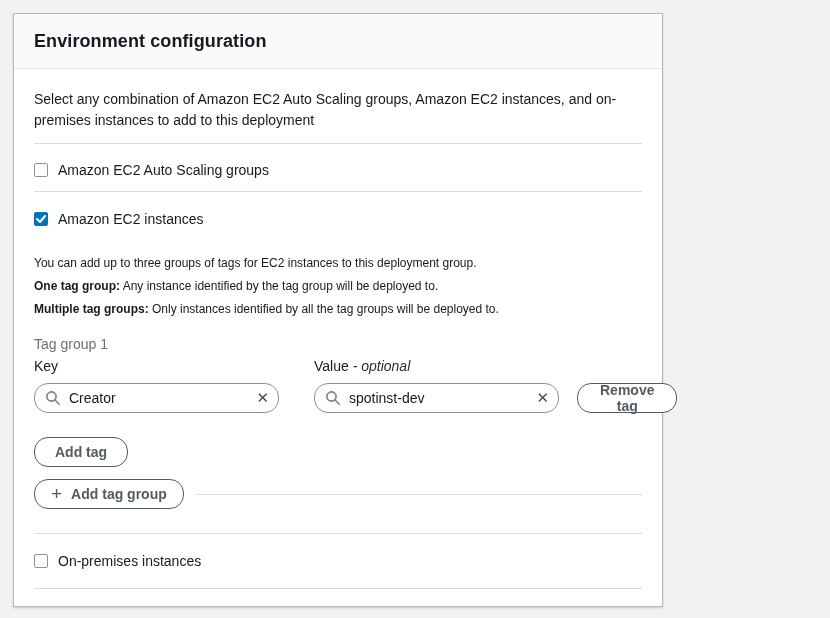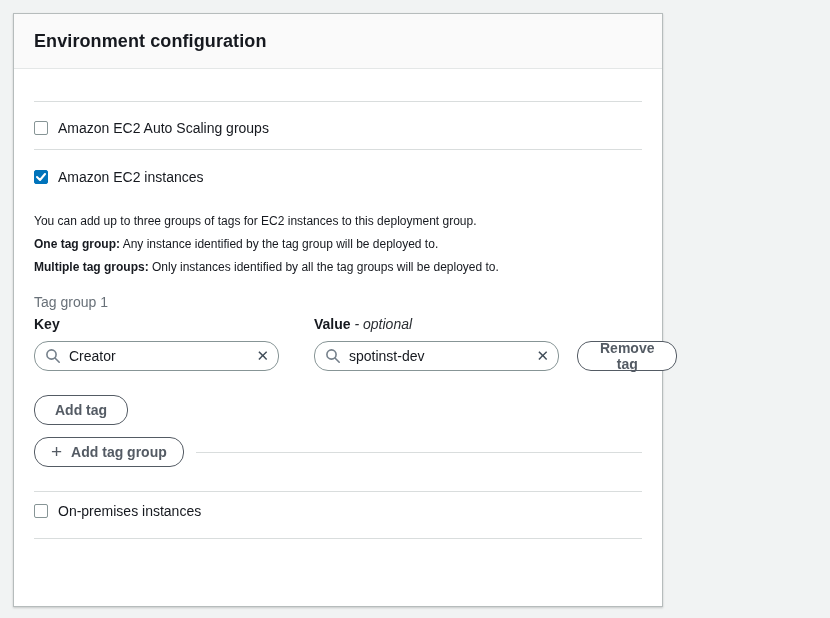--- a/index.html
+++ b/index.html
@@ -27,39 +27,39 @@
   .panel-body{padding:20px;}
   .intro{margin:0;font-size:14px;line-height:21px;max-width:740px;}
   .hr{border-top:1px solid #d9dddd;height:0;}
   .hr1{margin-top:12px;}
   .hr2{margin-top:10px;}
   .hr3{margin-top:24px;}
   .hr4{margin-top:16px;}
   .cb-row{display:flex;align-items:center;height:22px;}
   .row1{margin-top:15px;}
   .row2{margin-top:16px;}
-  .row3{margin-top:8px;text-align:center;}
+  .row3{margin-top:16px;text-align:center;}
   .cb{
     width:14px;height:14px;box-sizing:border-box;flex:0 0 14px;
     border:1px solid #879596;border-radius:2px;background:#fff;
     display:inline-flex;align-items:center;justify-content:center;
     cursor:pointer;
   }
   .cb svg{display:none;}
   .cb.checked{background:#0073bb;border-color:#0073bb;}
   .cb.checked svg{display:block;}
   .cb-row label{margin-left:10px;font-size:14px;cursor:pointer;}
   .tag-help{margin:22px 0 0 0;font-size:12px;line-height:23px;}
   .tag-group-title{margin-top:15px;font-size:14px;color:#687078;height:18px;}
   .field-grid{display:flex;align-items:flex-end;margin-top:4px;}
   .col{display:flex;flex-direction:column;}
   .key-col{width:268px;}
   .value-col{width:257px;margin-left:35px;}
   .field-label{font-size:14px;height:18px;margin-bottom:7px;}
-  .field-label b{font-weight:bold;}
+  .field-label b{font-weight:normal;}
   .field-label i{font-style:italic;font-weight:normal;color:#2a2e33;}
   .search-input{
     position:relative;height:30px;box-sizing:border-box;
     border:1px solid #879596;border-radius:14px;background:#fff;
     display:flex;align-items:center;
   }
   .search-input input{
     border:none;outline:none;background:transparent;
     font-family:"Liberation Sans", sans-serif;
     font-size:14px;color:#16191f;
@@ -89,20 +89,21 @@
 <body>
 
 <div class="panel">
 
   <div class="panel-header">
     <h2 class="panel-title">Environment configuration</h2>
   </div>
 
   <div class="panel-body">
 
+    <p class="intro">Select any combination of Amazon EC2 Auto Scaling groups, Amazon EC2 instances, and on-premises instances to add to this deployment</p>
 
     <div class="hr hr1"></div>
 
     <div class="cb-row row1">
       <span class="cb">
         
       </span>
       <label>Amazon EC2 Auto Scaling groups</label>
     </div>
 

